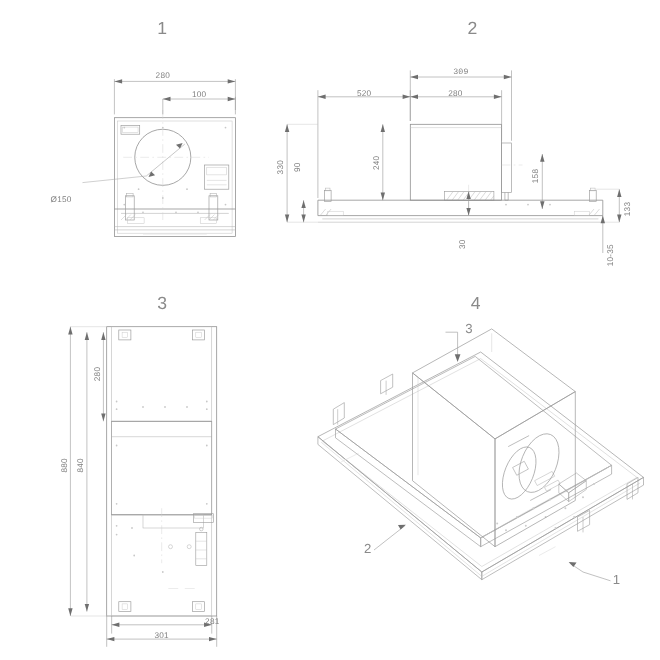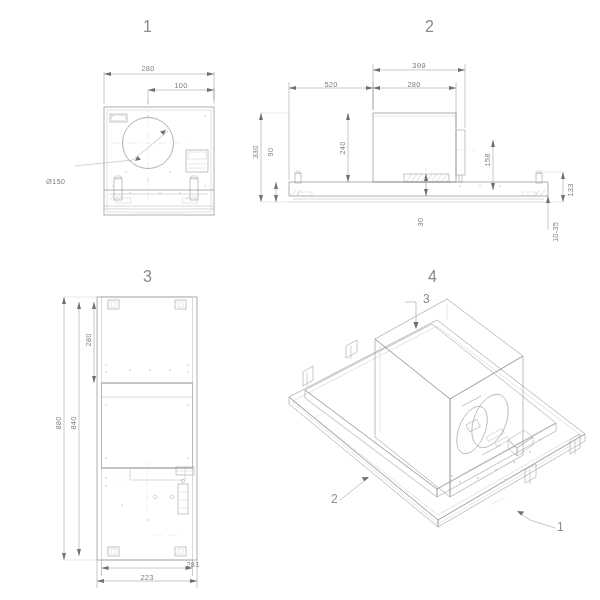--- a/index.html
+++ b/index.html
@@ -328,21 +328,21 @@
         <path d="M192.5 568 l-7 -2 l0 4 z"></path>
       <path d="M97 581 l7 -2 l0 4 z"></path>
         <path d="M197 581 l-7 -2 l0 4 z"></path>
     </g>
   </svg>
 
   <div class="dim rot" style="left:58px;top:423px;transform:translate(-50%,-50%) rotate(-90deg);">880</div>
   <div class="dim rot" style="left:73px;top:423px;transform:translate(-50%,-50%) rotate(-90deg);">840</div>
   <div class="dim rot" style="left:88px;top:340px;transform:translate(-50%,-50%) rotate(-90deg);">280</div>
   <div class="dim" style="left:160px;top:560px;transform:translateX(-50%);margin-left:33px;">281</div>
-  <div class="dim" style="left:147px;top:573px;transform:translateX(-50%);">223</div>
+  <div class="dim" style="left:147px;top:573px;transform:translateX(-50%);">301</div>
 
   <svg width="600" height="600" style="position:absolute;left:0;top:0;">
     <g stroke="#8d8d8d" fill="none" stroke-width="0.7" stroke-linejoin="round">
 
       <path d="M289 397 L437 320 L585 434 L438 520 Z" stroke="#9a9a9a" stroke-width="0.65"></path>
       <path d="M293 401 L437 326 L579 434 L438 515 Z" stroke="#c2c2c2" stroke-width="0.45"></path>
 
       <path d="M289 397 L289 404 L438 527 L438 520 Z" stroke="#9a9a9a" stroke-width="0.6"></path>
       <path d="M438 527 L585 441 L585 434 L438 520 Z" stroke="#9a9a9a" stroke-width="0.6"></path>
       <path d="M292 402 L438 524" stroke="#c2c2c2" stroke-width="0.4"></path>

